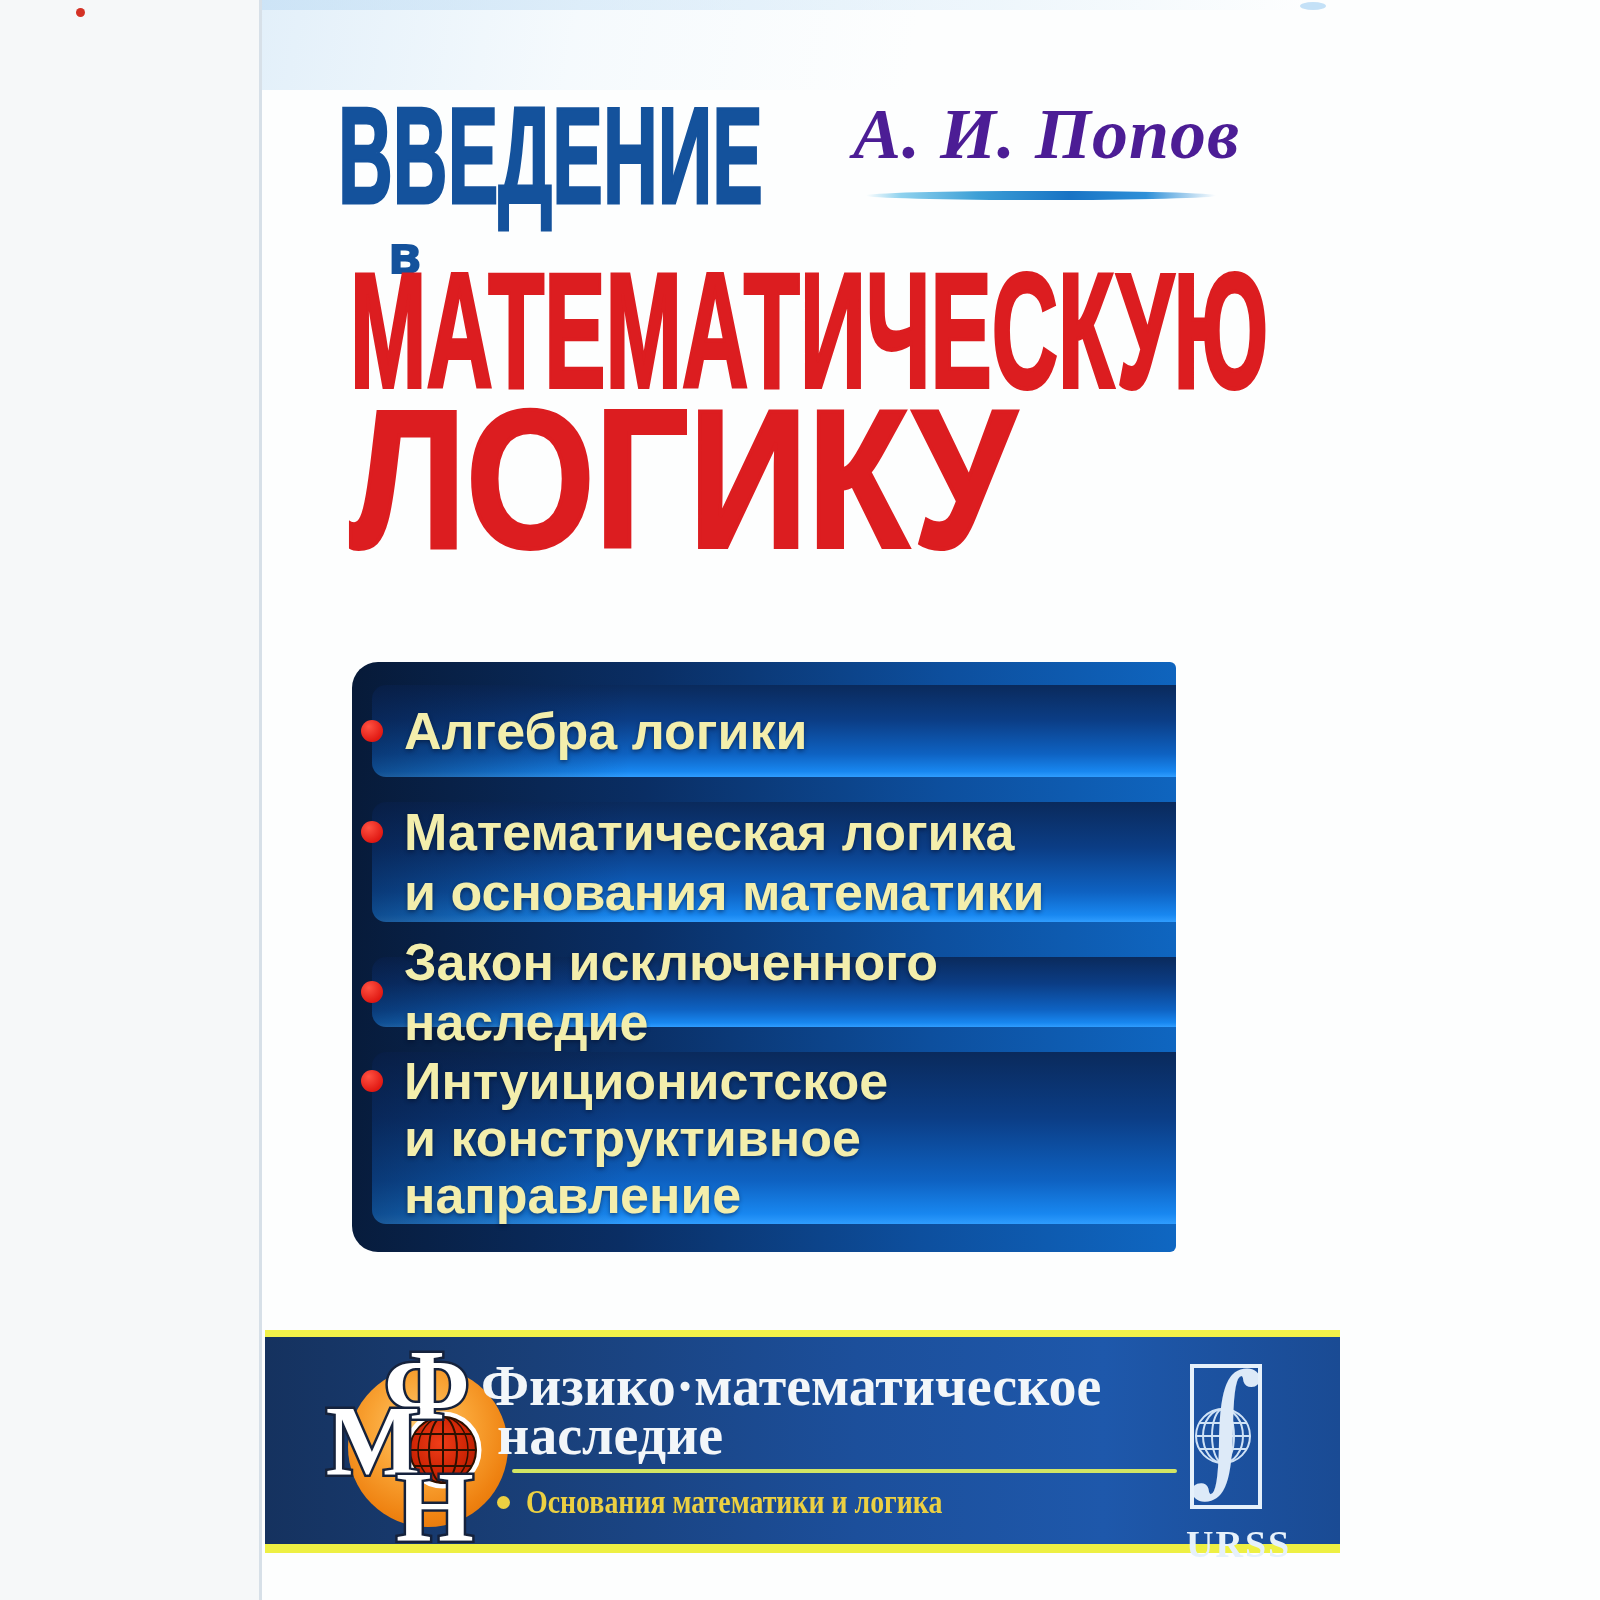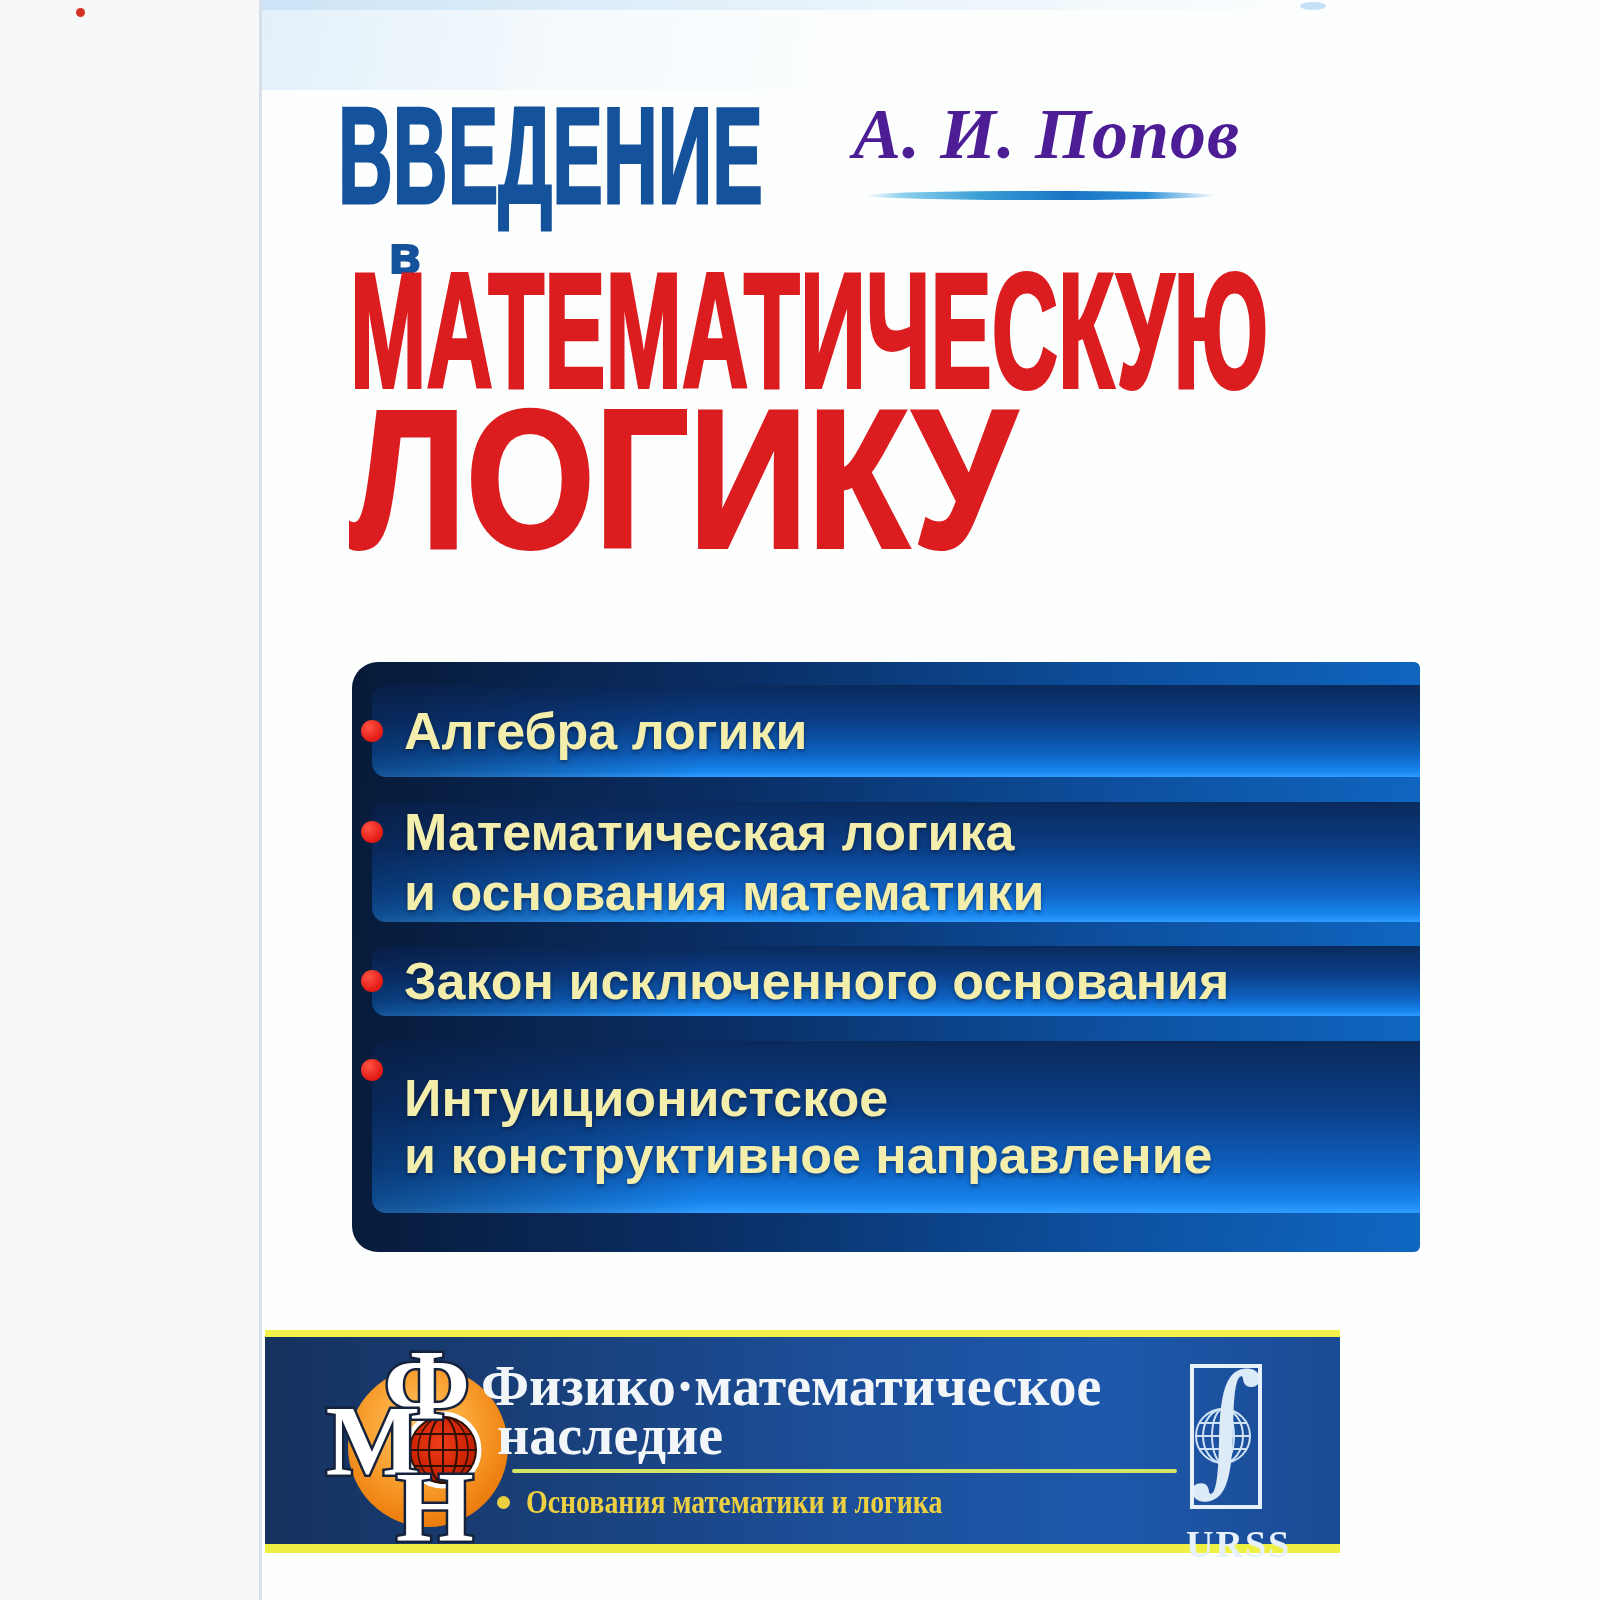--- a/index.html
+++ b/index.html
@@ -23,29 +23,29 @@
   .t2{left:389px;top:227px;font-size:54px;color:#14529c;-webkit-text-stroke:2px #14529c;transform:scale(0.95,1);}
   .t3{left:350px;top:249px;font-size:164px;color:#dc1d20;-webkit-text-stroke:4px #dc1d20;transform:scale(0.56,1);}
   .t4{left:350px;top:381px;font-size:197px;color:#dc1d20;-webkit-text-stroke:4px #dc1d20;transform:scale(0.84,1);}
 
   .author{position:absolute;left:853px;top:98px;font-family:"Liberation Serif",serif;
     font-style:italic;font-weight:bold;font-size:72px;line-height:1;color:#4c1d95;letter-spacing:1px;}
   .swoosh{position:absolute;left:866px;top:191px;width:350px;height:9px;border-radius:50%;
     background:linear-gradient(90deg,rgba(145,210,240,0) 0%,#8fd2ee 10%,#3c9fd6 32%,#1873c4 58%,#2e90d8 80%,rgba(160,216,246,0) 100%);}
 
   
-  .panel{position:absolute;left:352px;top:662px;width:1068px;height:590px;box-sizing:border-box;
+  .panel{position:absolute;left:352px;top:662px;width:824px;height:590px;box-sizing:border-box;
     border-radius:26px 6px 6px 26px;padding:23px 0 0 20px;display:flex;flex-direction:column;
     background:linear-gradient(93deg,#071a38 0%,#0a2e64 35%,#0d4f9e 70%,#0f67c2 100%);}
   .bar{position:relative;border-radius:14px 0 0 14px;display:flex;align-items:center;
     background:
       linear-gradient(90deg,rgba(6,18,46,.5) 0%,rgba(6,18,46,0) 32%),
       linear-gradient(180deg,#0a2a5c 0%,#0b3d85 38%,#0e62c2 75%,#1887f0 94%,#2f9dff 100%);}
   .b1{height:92px;margin-bottom:25px}
-  .b2{height:120px;margin-bottom:24px}
+  .b2{height:120px;margin-bottom:35px}
   .b3{height:70px;margin-bottom:25px}
   .b4{height:172px}
   .bar .lines{padding-left:32px;font-weight:bold;font-size:52px;line-height:60px;color:#f3eeac;
     text-shadow:0 2px 4px rgba(2,8,30,.45);}
   .bar .lines span{display:block;}
   .b4 .lines{line-height:57px;}
   .dot{position:absolute;left:-11px;width:22px;height:22px;border-radius:50%;
     background:radial-gradient(circle at 35% 30%,#ff5242,#e01812 72%);}
   .b1 .dot,.b3 .dot{top:50%;margin-top:-11px;}
   .b2 .dot{top:19px;} .b4 .dot{top:18px;}
@@ -99,21 +99,21 @@
   <div class="bar b2">
     <span class="dot"></span>
     <div class="lines">
       <span>Математическая логика</span>
       <span>и основания математики</span>
     </div>
   </div>
   <div class="bar b3">
     <span class="dot"></span>
     <div class="lines">
-        <span>Закон исключенного основания</span>
+        <span>Закон исключенного наследие</span>
       </div>
   </div>
   <div class="bar b4">
     <span class="dot"></span>
     <div class="lines">
       <span>Интуиционистское</span>
       <span>и конструктивное направление</span>
     </div>
   </div>
 </div>

